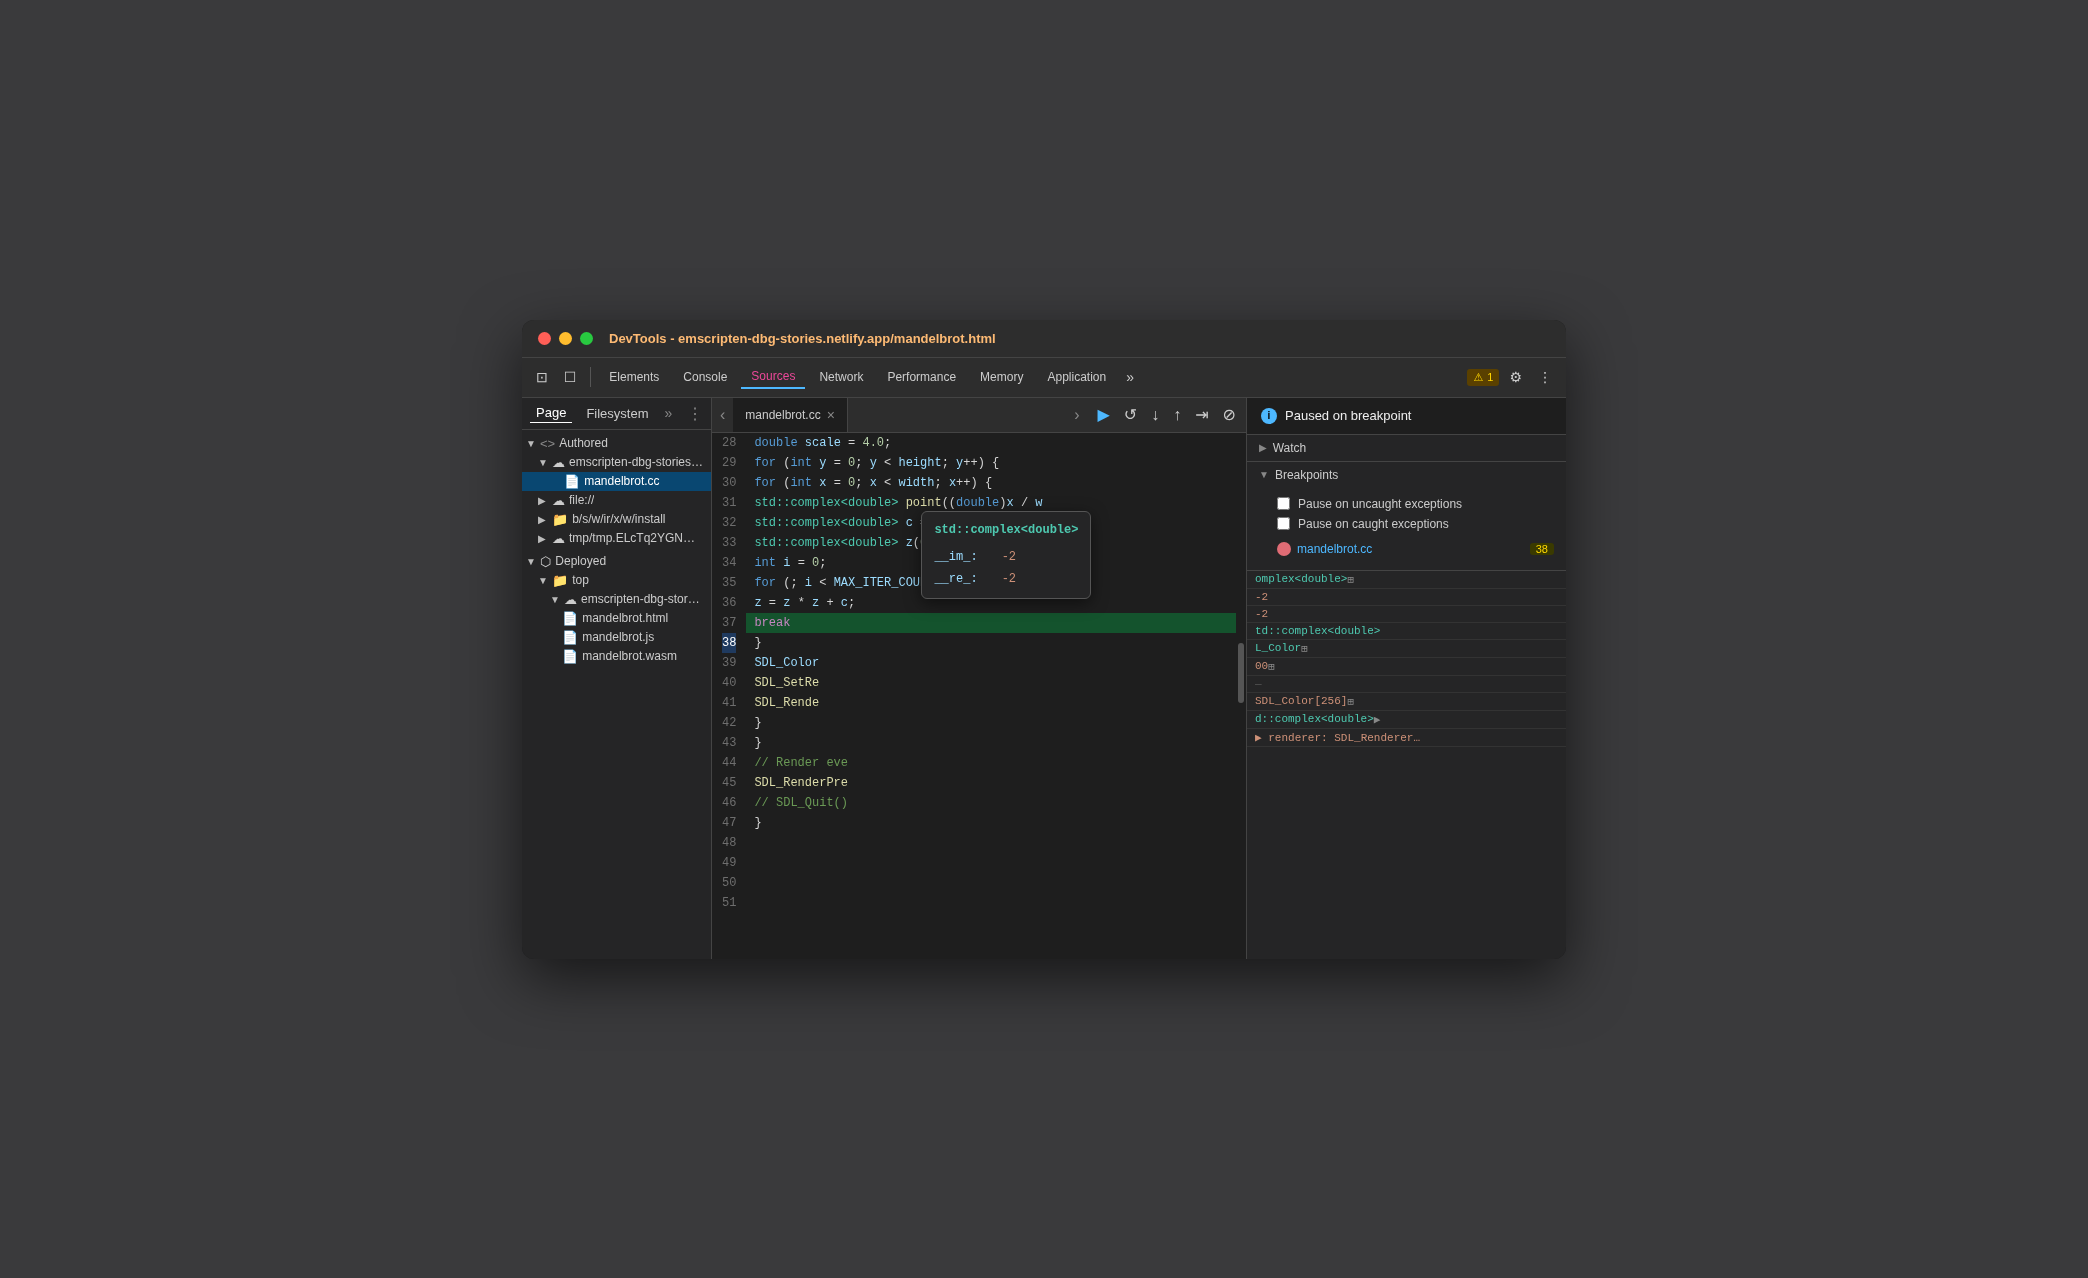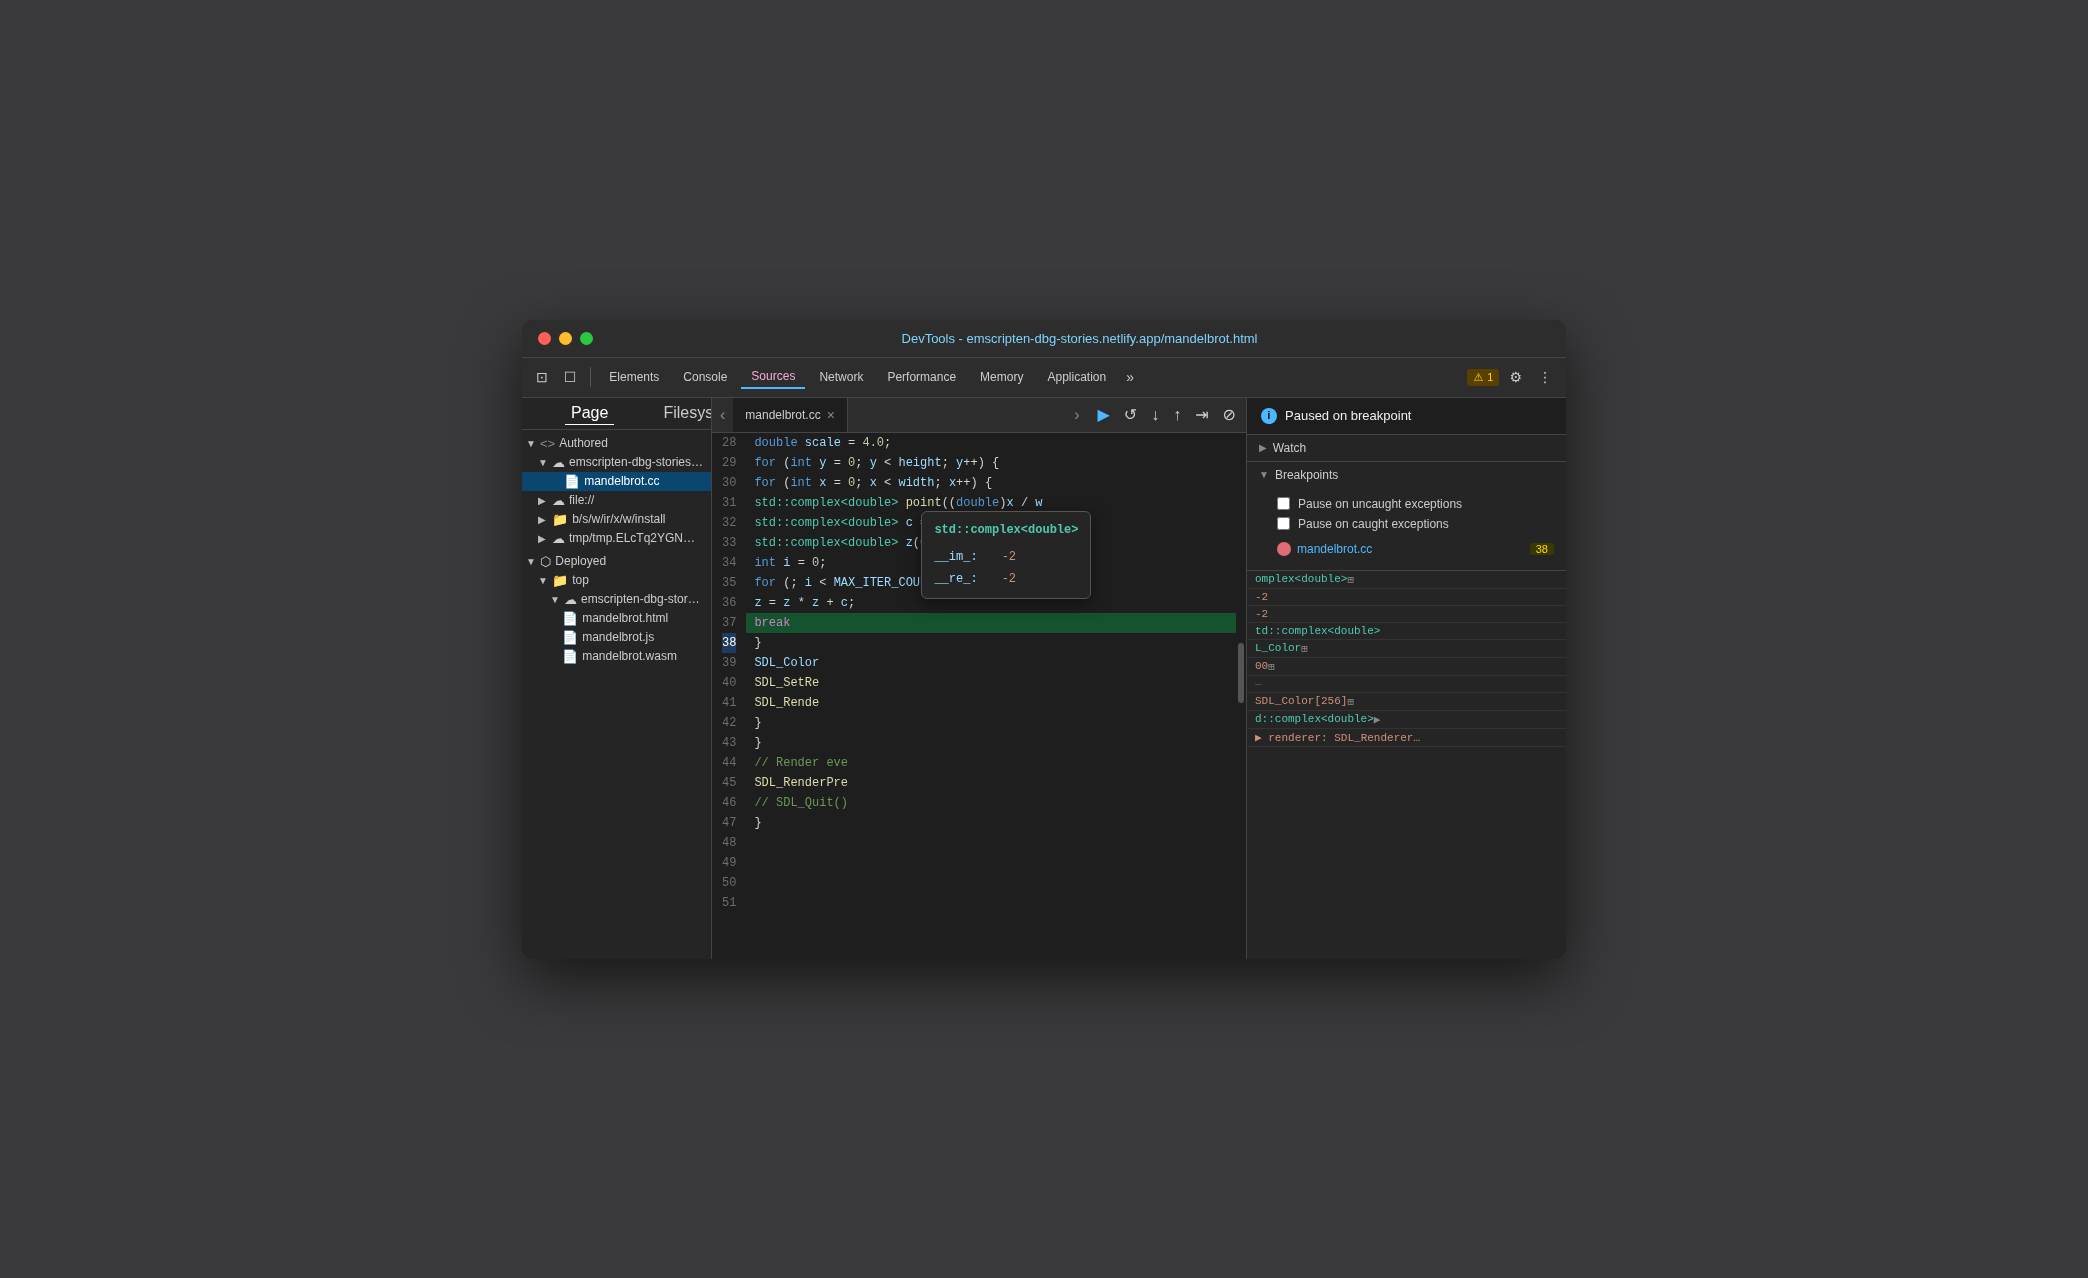--- a/index.html
+++ b/index.html
@@ -39,24 +39,24 @@
     .traffic-light {
       width: 13px;
       height: 13px;
       border-radius: 50%;
     }
     .tl-red { background: #ff5f57; }
     .tl-yellow { background: #ffbd2e; }
     .tl-green { background: #28c940; }
     .titlebar-title {
       flex: 1;
-      text-align: center;
-      color: #7dd3fc;
+      text-align: left;
+      color: #fdba74;
       font-size: 13px;
-      font-weight: 400;
+      font-weight: 700;
     }
     
     .toolbar {
       background: #2d2d2d;
       height: 40px;
       display: flex;
       align-items: center;
       padding: 0 8px;
       border-bottom: 1px solid #444;
       gap: 4px;
@@ -66,21 +66,21 @@
       color: #ccc;
       font-size: 12px;
       padding: 4px 10px;
       border-radius: 4px;
       cursor: pointer;
       white-space: nowrap;
       background: none;
       border: none;
     }
     .toolbar-btn.active {
-      color: #f9a8d4;
+      color: #ec4899;
       border-bottom: 2px solid #4db8ff;
       border-radius: 0;
     }
     .toolbar-sep {
       width: 1px;
       height: 20px;
       background: #555;
       margin: 0 4px;
     }
     .toolbar-icon {
@@ -119,25 +119,24 @@
     .sidebar-tabs {
       display: flex;
       align-items: center;
       padding: 0 8px;
       height: 32px;
       border-bottom: 1px solid #444;
       gap: 8px;
       flex-shrink: 0;
     }
     .sidebar-tab {
-      font-size: 16px;
+      font-size: 13px;
       color: #ccc;
       cursor: pointer;
       padding: 2px 6px;
-      margin-left: 35px;
     }
     .sidebar-tab.active { color: #fff; border-bottom: 1px solid #fff; }
     .sidebar-more { color: #888; font-size: 14px; cursor: pointer; margin-left: 2px; }
     .sidebar-menu { color: #888; font-size: 16px; cursor: pointer; margin-left: auto; }
     .sidebar-tree {
       flex: 1;
       overflow-y: auto;
       padding: 4px 0;
       font-size: 12px;
     }

